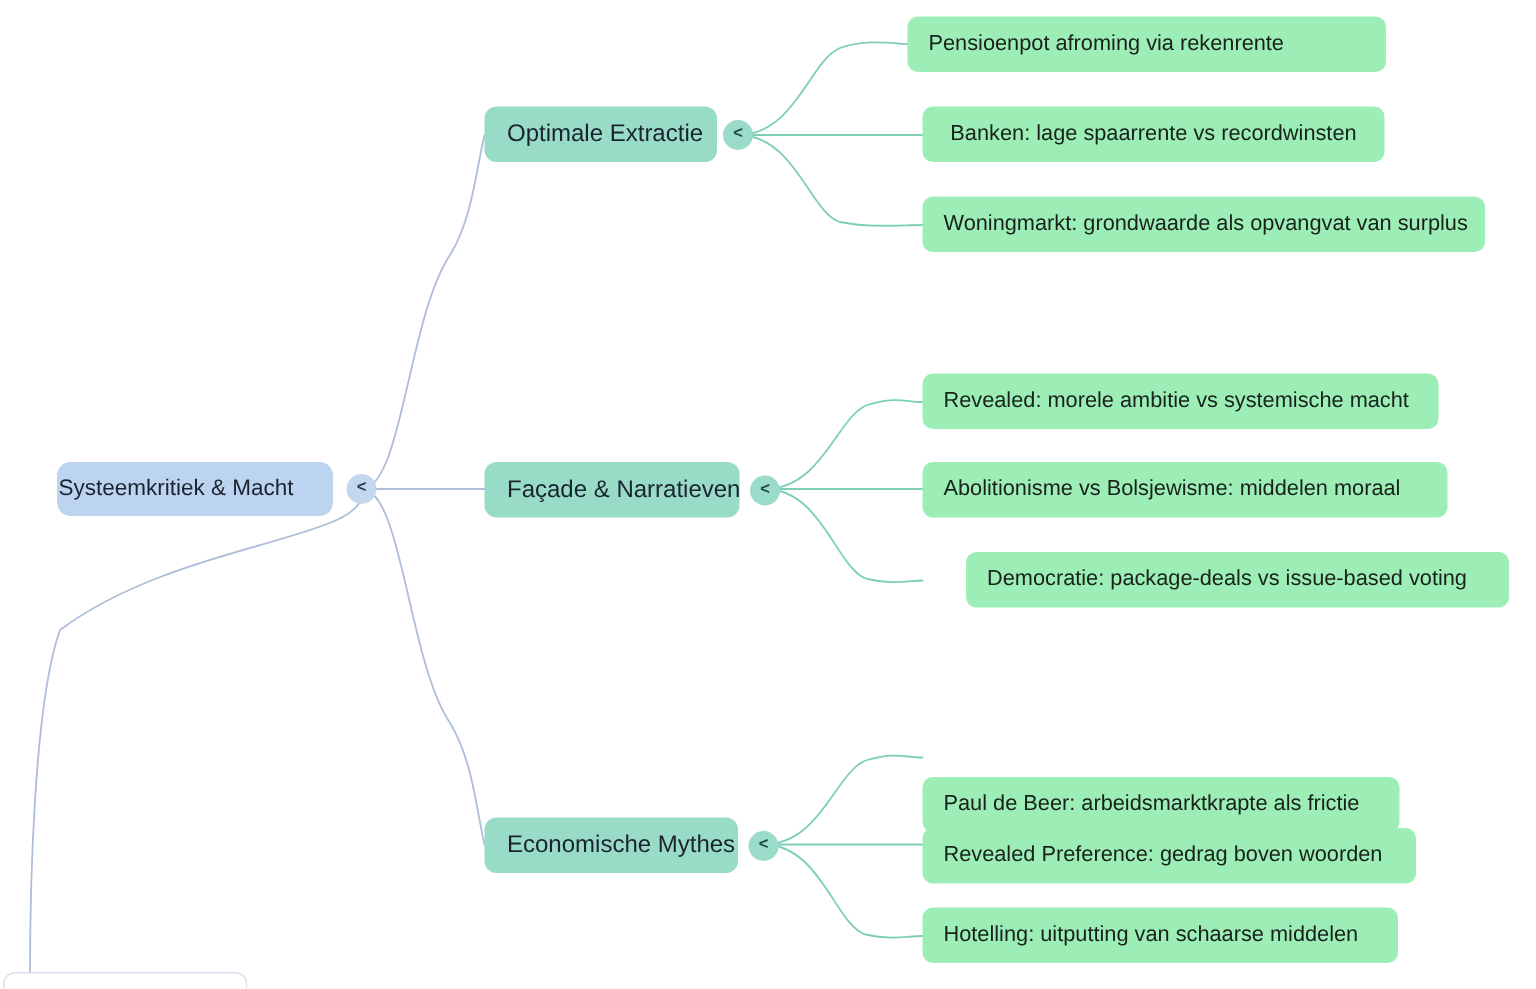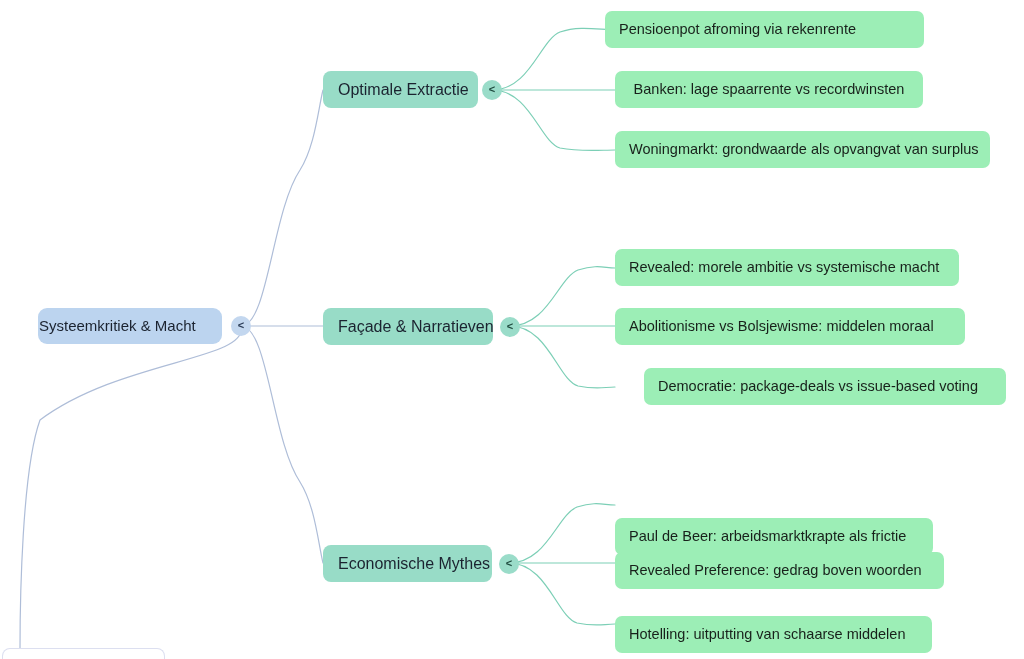--- a/index.html
+++ b/index.html
@@ -168,20 +168,20 @@
       </div>
       <div class="toggle toggle-branch" style="left: 499px; top: 554px;">
         <span>&lt;</span>
       </div>
       <div class="node leaf-node" style="left: 615px; top: 486px; width: 318px; height: 37px; margin-top: 32px;">
         <span class="node-label">Paul de Beer: arbeidsmarktkrapte als frictie</span>
       </div>
       <div class="node leaf-node" style="left: 615px; top: 552px; width: 329px; height: 37px;">
         <span class="node-label">Revealed Preference: gedrag boven woorden</span>
       </div>
-      <div class="node leaf-node" style="left: 615px; top: 605px; width: 317px; height: 37px; margin-top: 11px;">
+      <div class="node leaf-node" style="left: 615px; top: 605px; width: 317px; height: 37px;">
         <span class="node-label">Hotelling: uitputting van schaarse middelen</span>
       </div>
     </div>
 
   <div class="node ghost-node" style="left: 2px; top: 648px; width: 163px; height: 20px;"></div>
 
 </div>
 
 </body></html>

